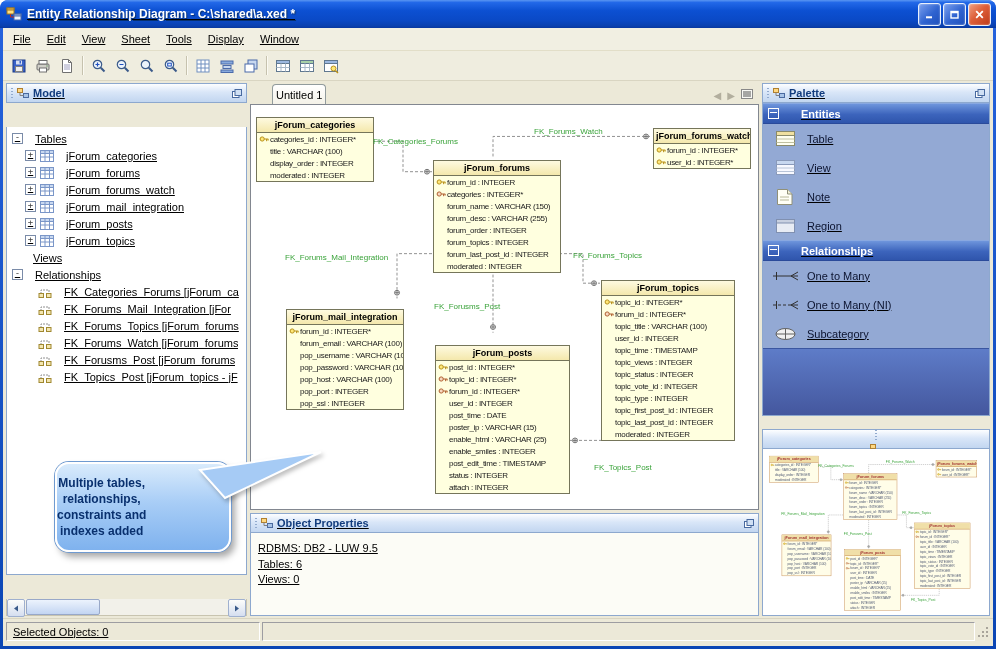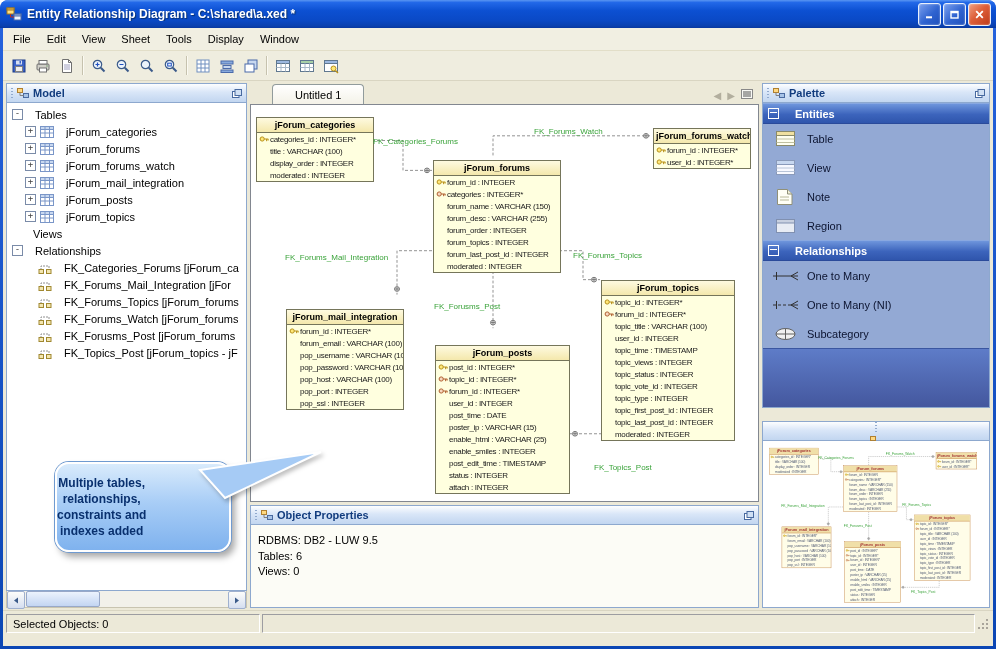--- a/index.html
+++ b/index.html
@@ -1,18 +1,18 @@
 <!DOCTYPE html>
 <html><head>
 <meta charset="utf-8">
 <style>
   html,body{margin:0;padding:0;width:996px;height:649px;overflow:hidden;
     font-family:"Liberation Sans","DejaVu Sans",sans-serif;background:#fff;}
   .window{position:relative;width:996px;height:649px;display:flex;flex-direction:column;
-    background:linear-gradient(180deg,#2663DE,#0B46B4);border-radius:8px 8px 0 0;overflow:hidden;}
+    background:linear-gradient(180deg,#2663DE,#0B46B4);border-radius:8px 8px 0 0;overflow:hidden;text-decoration:underline;}
   
   .titlebar{height:28px;flex:none;display:flex;align-items:center;padding:0 5px 0 6px;gap:5px;
     background:linear-gradient(180deg,#5A96F2 0%,#2268E8 9%,#0C50D2 38%,#0A49C6 72%,#0A41B0 92%,#0838A0 100%);
     border-radius:7px 7px 0 0;}
   .title-text{flex:1;color:#fff;font-weight:bold;font-size:12px;white-space:nowrap;overflow:hidden;
     text-shadow:1px 1px 1px #08306E;}
   .win-btns{display:flex;gap:2px;}
   .win-btn{width:21px;height:21px;border:1px solid #E8F0FC;border-radius:3px;display:flex;
     align-items:center;justify-content:center;box-shadow:inset 0 0 2px rgba(255,255,255,.6);}
   .win-btn.minmax{background:linear-gradient(135deg,#7AA0EF,#2F63D0 55%,#1E4FBB);}
@@ -30,42 +30,42 @@
   .main{flex:1;display:flex;gap:3px;padding:2px 3px;min-height:0;}
   .panel-header{height:18px;flex:none;display:flex;align-items:center;gap:4px;padding:0 4px;
     background:linear-gradient(180deg,#FDFEFF,#D9E6F8 45%,#C2D6F0);
     border:1px solid #8DA8CE;color:#123C7E;font-size:11px;font-weight:bold;}
   .grip{width:2px;height:10px;flex:none;
     background-image:repeating-linear-gradient(180deg,#91AACE 0 1px,transparent 1px 3px);}
   .ph-icon,.dock-btn{display:flex;flex:none;}
   .dock-btn{margin-left:auto;}
   .ph-title{white-space:nowrap;overflow:hidden;}
   
-  .panel-model{width:241px;flex:none;display:flex;flex-direction:column;min-height:0;}
+  .panel-model{width:241px;flex:none;display:flex;flex-direction:column;min-height:0;gap:24px;}
   .tree-body{flex:1;background:#fff;border:1px solid #8DA8CE;border-top:none;overflow:hidden;
     padding-top:3px;min-height:0;}
   .tree-row{display:flex;align-items:center;height:17px;font-size:11px;white-space:nowrap;
     overflow:hidden;color:#000;}
   .expander{width:9px;height:9px;flex:none;border:1px solid #7A8BA8;background:#fff;color:#444;
     font-size:9px;line-height:7px;text-align:center;margin:0 4px 0 2px;
     font-family:"DejaVu Sans Mono",monospace;}
   .exp-spacer{width:15px;flex:none;}
   .tree-icon{flex:none;margin-right:4px;display:flex;}
   .tree-label{overflow:hidden;margin-left:8px;}
   .hscroll{height:16px;flex:none;display:flex;background:#F2F1EA;border:1px solid #C8C4B0;border-top:none;}
   .sb-btn{width:16px;height:100%;flex:none;display:flex;align-items:center;justify-content:center;
     background:linear-gradient(180deg,#FDFDFB,#D5DEF0);border:1px solid #9FB0CF;border-radius:2px;}
   .sb-track{flex:1;position:relative;}
   .sb-thumb{position:absolute;left:1px;top:0;width:72px;height:14px;border-radius:2px;
     background:linear-gradient(180deg,#ECF3FD,#C3D5F2);border:1px solid #98A8C8;}
   
   .center-col{flex:1;display:flex;flex-direction:column;min-width:0;min-height:0;}
   .tabrow{height:21px;flex:none;position:relative;}
   .tab{position:absolute;left:22px;bottom:0;height:19px;display:flex;align-items:center;
-    padding:0 22px;background:linear-gradient(180deg,#FFFFFF,#F4F2E8);font-size:11px;
+    padding:0 3px;background:linear-gradient(180deg,#FFFFFF,#F4F2E8);font-size:11px;
     border:1px solid #919B9C;border-bottom:none;border-radius:4px 4px 0 0;}
   .tab-nav{position:absolute;right:6px;bottom:3px;display:flex;align-items:center;gap:6px;
     color:#B2AE9E;font-size:10px;}
   .canvas{flex:1;position:relative;background:#fff;border:1px solid #828790;overflow:hidden;min-height:0;}
   #erd-svg{position:absolute;left:0;top:0;width:100%;height:100%;}
   .erd-table{position:absolute;background:#FFFFDF;border:1px solid #75755A;font-size:8px;}
   .erd-th{height:14px;line-height:14px;text-align:center;font-weight:bold;font-size:9px;
     color:#000;background:linear-gradient(180deg,#FEFAE0,#F4E8AC);border-bottom:1px solid #75755A;
     padding:0 2px;white-space:nowrap;overflow:hidden;}
   .erd-col{height:12px;display:flex;align-items:center;padding:0 2px;white-space:nowrap;
@@ -75,40 +75,40 @@
   polyline.conn{fill:none;stroke:#8F8F8F;stroke-width:1;stroke-dasharray:3 2;}
   .conn-marker{stroke:#707070;fill:#fff;}
   
   .objprops{height:103px;flex:none;margin-top:3px;display:flex;flex-direction:column;}
   .objprops-body{flex:1;background:#FCFCF6;border:1px solid #8DA8CE;border-top:none;
     padding:8px 7px;font-size:11px;line-height:15.5px;color:#000;}
   
   .right-col{width:228px;flex:none;display:flex;flex-direction:column;min-height:0;}
   .palette-body{flex:1;background:#93A9D4;border:1px solid #8DA8CE;border-top:none;
     display:flex;flex-direction:column;min-height:0;overflow:hidden;}
-  .pal-section-header{height:19px;flex:none;display:flex;align-items:center;gap:16px;padding:0 5px;
+  .pal-section-header{height:19px;flex:none;display:flex;align-items:center;gap:22px;padding:0 5px;
     color:#fff;font-size:11px;font-weight:bold;
     background:linear-gradient(180deg,#6E95DC,#3C64BC 55%,#2F55AC);
     border-top:1px solid #89A8E0;border-bottom:1px solid #2A4A9A;}
   .pal-collapse{width:9px;height:9px;flex:none;border:1px solid #fff;position:relative;}
   .pal-collapse::after{content:"";position:absolute;left:1px;right:1px;top:3px;height:1px;background:#fff;}
   .pal-item{height:29px;flex:none;display:flex;align-items:center;gap:9px;padding:0 9px;
     font-size:11px;color:#0C1430;}
   .picon{width:26px;flex:none;display:flex;justify-content:center;}
   .palette-rest{flex:1;background:linear-gradient(180deg,#5E7CC8,#44579E);border-top:1px solid #3A56A0;}
   .overview-header{margin-top:13px;flex-direction:column;}
   .overview-body{height:166px;flex:none;position:relative;background:#fff;
     border:1px solid #8DA8CE;border-top:none;overflow:hidden;}
   #mini-content{position:absolute;left:4px;top:2px;width:507px;height:424px;
     transform:scale(0.42,0.41);transform-origin:0 0;pointer-events:none;}
   .mini .erd-table{border-color:#C08048;background:#FFFDE8;}
   .mini .erd-th{color:#A03030;background:#F0DFA8;border-color:#C08048;}
   .mini .erd-col{color:#555F77;}
   
-  .statusbar{height:21px;flex:none;display:flex;align-items:center;gap:2px;padding:2px 2px 12px 3px;
+  .statusbar{height:21px;flex:none;display:flex;align-items:center;gap:2px;padding:2px 2px 4px 3px;
     background:#ECE9D8;border-top:1px solid #D9D5C2;}
   .status-cell{height:17px;display:flex;align-items:center;padding:0 6px;font-size:11px;
     border:1px solid;border-color:#9D9DA1 #FFFFFF #FFFFFF #9D9DA1;}
   .status-c1{width:240px;flex:none;}
   .status-c2{flex:1;}
   .resize-grip{width:14px;height:14px;flex:none;display:flex;align-items:flex-end;}
   
   .callout-layer{position:absolute;left:0;top:0;width:996px;height:649px;pointer-events:none;z-index:50;}
   .callout{position:absolute;left:55px;top:462px;width:172px;height:86px;border-radius:14px;
     background:linear-gradient(180deg,#D9EBFC 0%,#A8CDF6 45%,#7FB2EE 100%);

